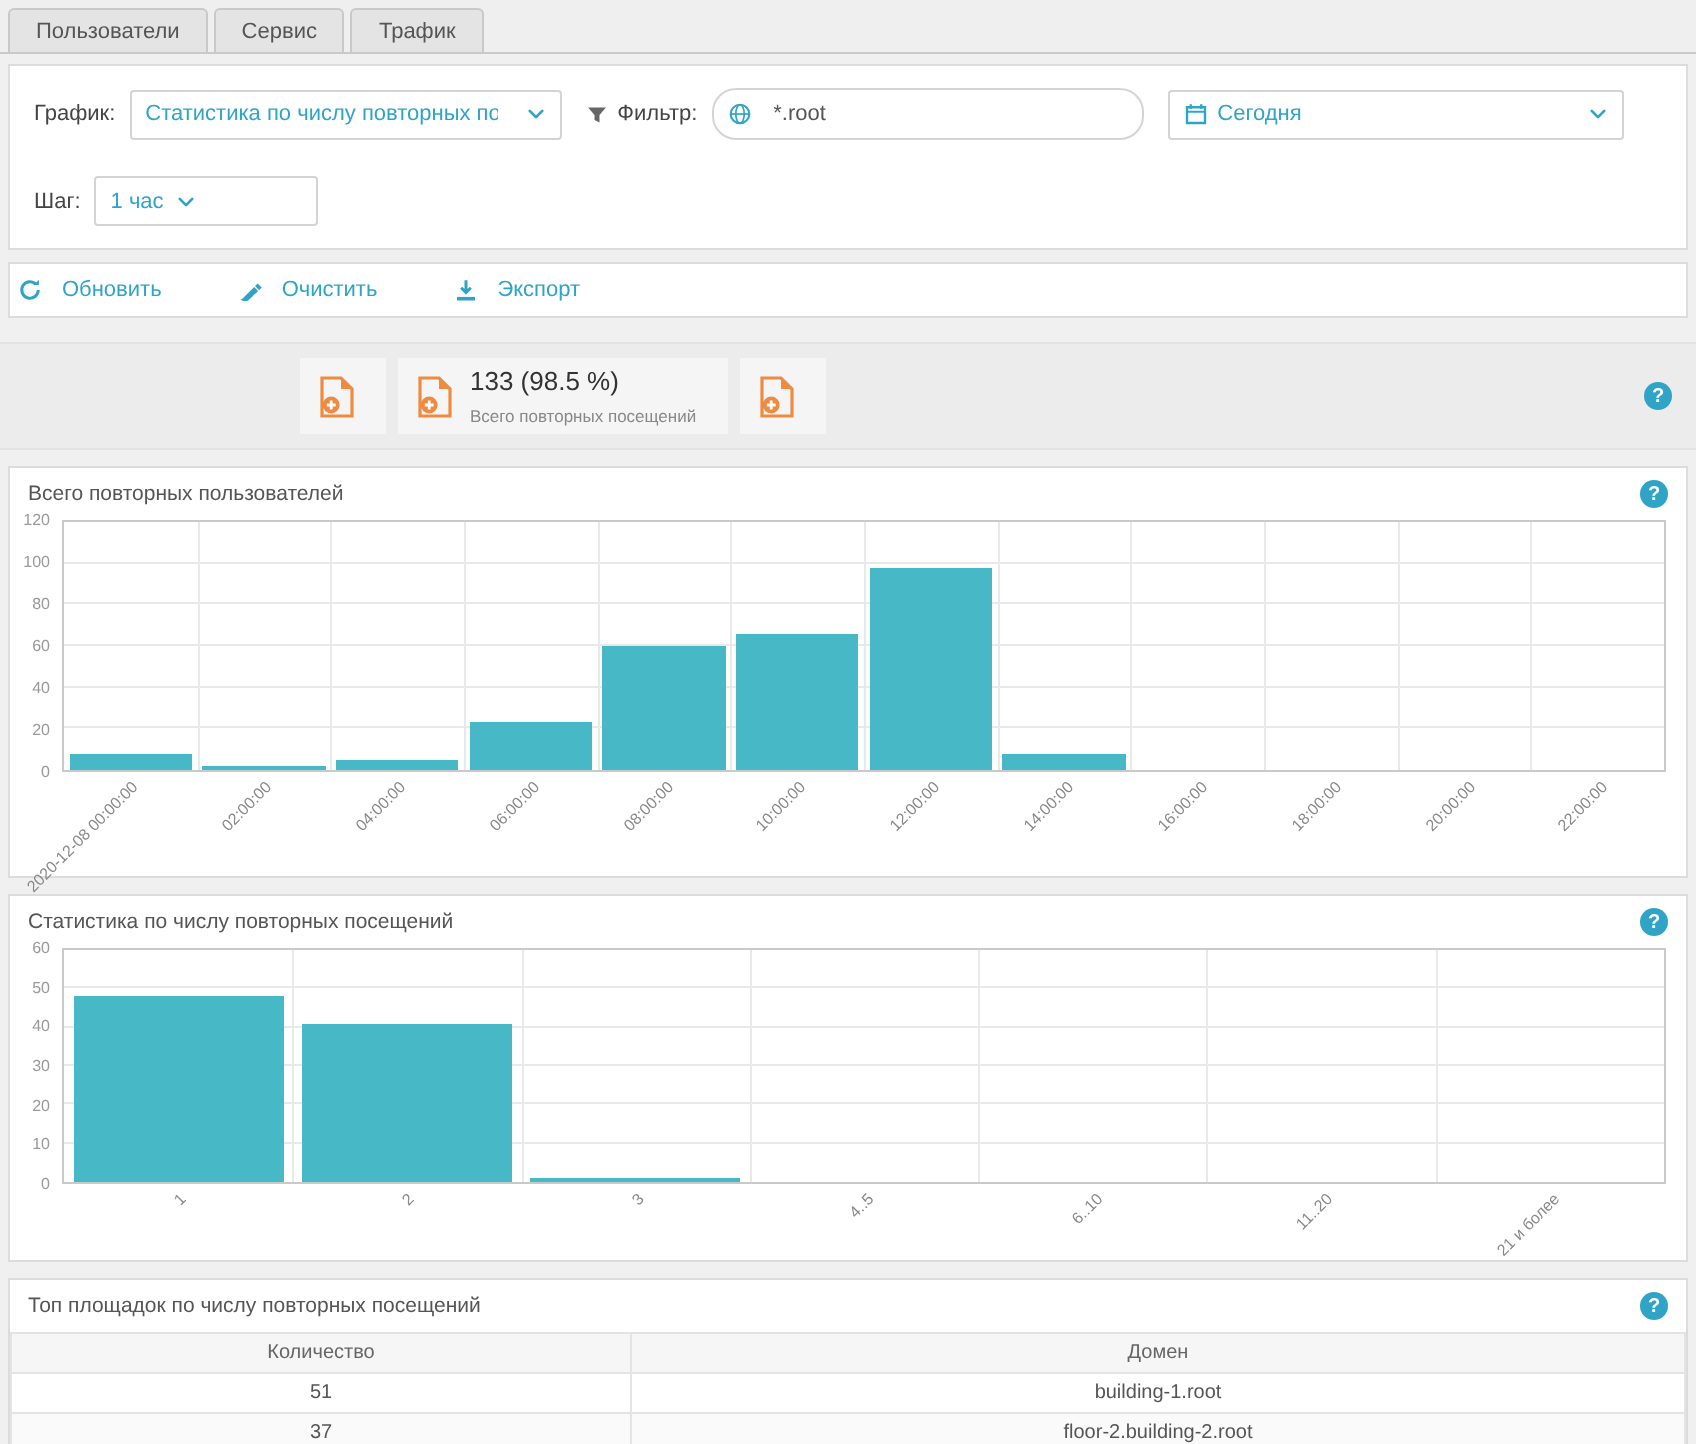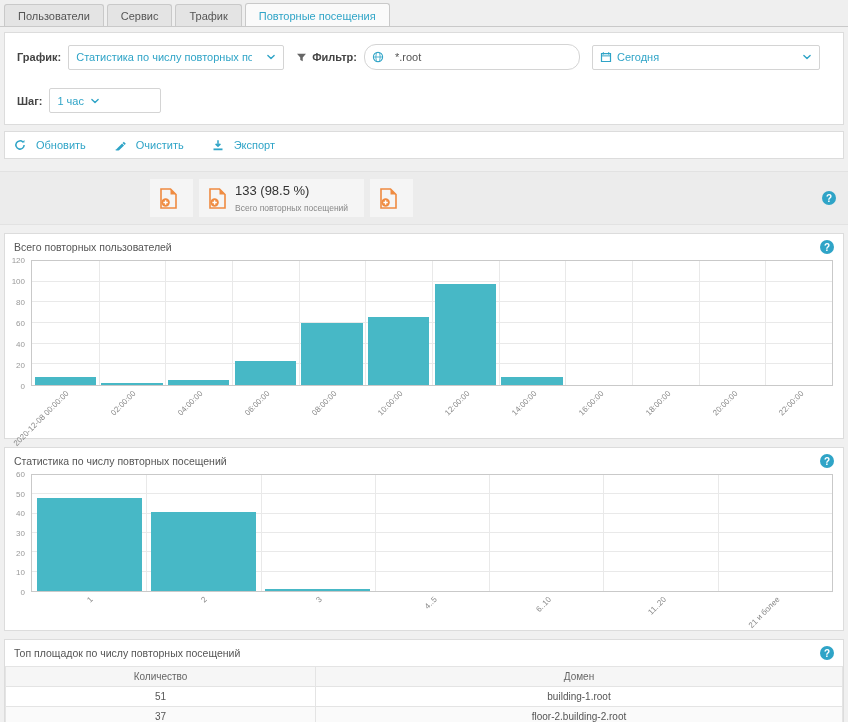--- a/index.html
+++ b/index.html
@@ -8,35 +8,35 @@
   body{background:#f0f0f0;font-family:"Liberation Sans","DejaVu Sans",sans-serif;font-size:11px;color:#333}
 
   .tabbar{display:flex;align-items:flex-end;gap:3px;padding:3px 4px 0;border-bottom:1px solid #c9c9c9;height:27px;background:#efefef}
   .tab{padding:5px 13px 4px;background:#e4e4e4;border:1px solid #c9c9c9;border-bottom:none;border-radius:3px 3px 0 0;color:#555;cursor:pointer;white-space:nowrap}
   .tab.active{background:#fafafa;color:var(--accent);padding-top:6px}
 
   .panel{background:#fff;border:1px solid #dcdcdc;margin:0 4px}
   .filter-panel{margin-top:5px;padding:11px 12px}
   .frow{display:flex;align-items:center}
   .frow+.frow{margin-top:18px}
-  .flabel{font-weight:bold;color:#444;margin-right:7px;white-space:nowrap}
+  .flabel{font-weight:normal;color:#444;margin-right:7px;white-space:nowrap}
   .select{display:flex;align-items:center;height:25px;background:#fff;border:1px solid #d4d4d4;border-radius:2px;padding:0 7px;cursor:pointer}
   .sel-text{color:var(--accent);white-space:nowrap;overflow:hidden}
   .graph-select{width:216px;justify-content:space-between;margin-right:12px}
   .graph-select .sel-text{max-width:176px}
   .inputbox{display:flex;align-items:center;height:25px;background:#fff;border:1px solid #d4d4d4;border-radius:12px;padding:12px 7px;margin-right:12px;width:216px}
   .inputbox input{border:none;outline:none;font:inherit;color:#555;width:100%;margin-left:6px;background:transparent}
   .date-select{width:228px;justify-content:space-between}
   .step-select{width:112px;}
   .chev{display:flex;align-items:center;margin-left:6px;color:var(--accent)}
   .ficon{display:flex;align-items:center;margin-right:5px}
   .blue{color:var(--accent)}
   .gray{color:#666}
 
-  .actions{margin-top:6px;padding:7px 9px;display:flex;gap:28px}
+  .actions{margin-top:6px;padding:7px 4px;display:flex;gap:38px}
   .action-link{display:flex;align-items:center;gap:5px;color:var(--accent);cursor:pointer;text-decoration:none}
 
   .kpi-strip{margin-top:12px;background:#ececec;border-top:1px solid #e2e2e2;border-bottom:1px solid #e2e2e2;padding:7px 12px 7px 150px;display:flex;align-items:center;height:54px}
   .kpi-cards{display:flex;gap:6px;height:100%}
   .kpi{background:#f5f5f5;display:flex;align-items:center;gap:9px;padding:0 16px 0 10px}
   .kpi-value{font-size:13px;color:#333;margin-bottom:5px}
   .kpi-label{font-size:8.5px;color:#888;white-space:nowrap}
   .help{width:14px;height:14px;border-radius:50%;background:var(--accent);color:#fff;font-size:10px;font-weight:bold;display:flex;align-items:center;justify-content:center;cursor:pointer;flex:0 0 auto}
   .kpi-strip .help{margin-left:auto}
 
@@ -65,21 +65,20 @@
   .dtable th:first-child,.dtable td:first-child{width:310px}
   .dtable tbody tr:nth-child(even){background:#fafafa}
 </style>
 </head>
 <body>
 
 <div class="tabbar" id="tabbar">
     <div class="tab">Пользователи</div>
     <div class="tab">Сервис</div>
     <div class="tab">Трафик</div>
-    <div class="tab active">Повторные посещения</div>
   </div>
 
 <div class="panel filter-panel">
   <div class="frow">
     <span class="flabel">График:</span>
     <div class="select graph-select">
       <span class="sel-text">Статистика по числу повторных посещений</span>
       <span class="chev">
           <svg width="10" height="10" viewBox="0 0 16 16">
             <path d="M3 5.5l5 5 5-5" fill="none" stroke="currentColor" stroke-width="2.2" stroke-linecap="round" stroke-linejoin="round"></path>

